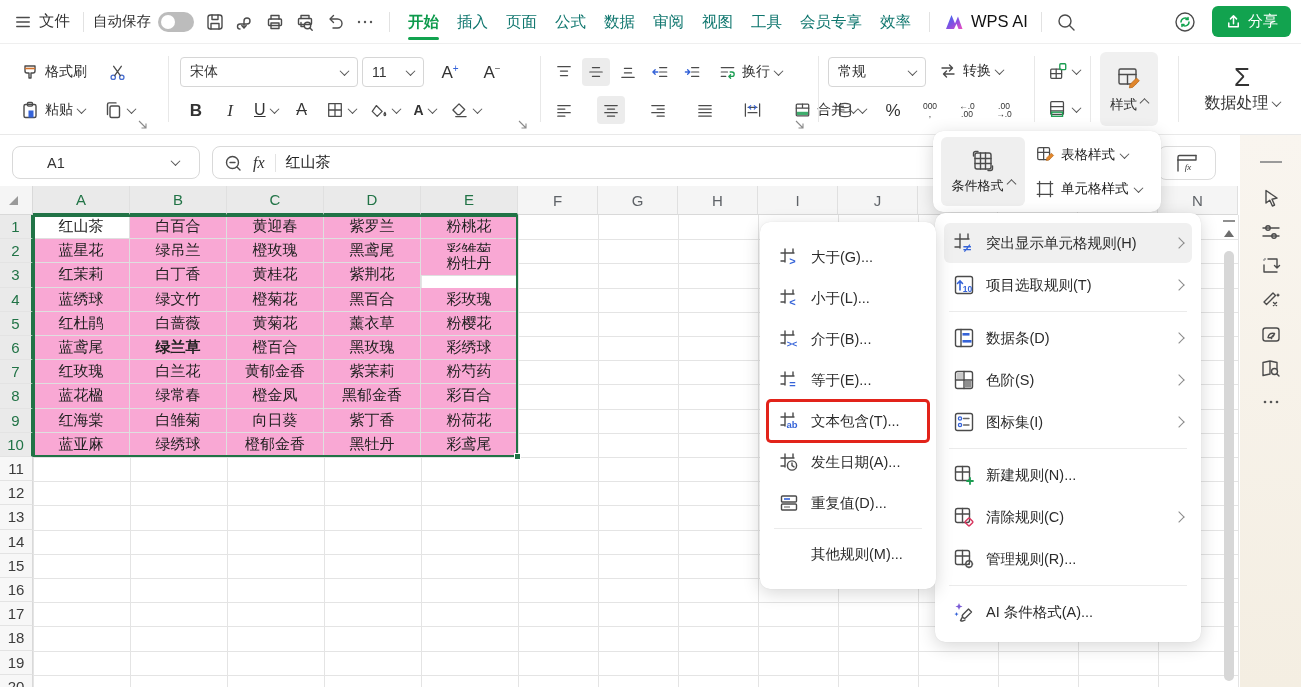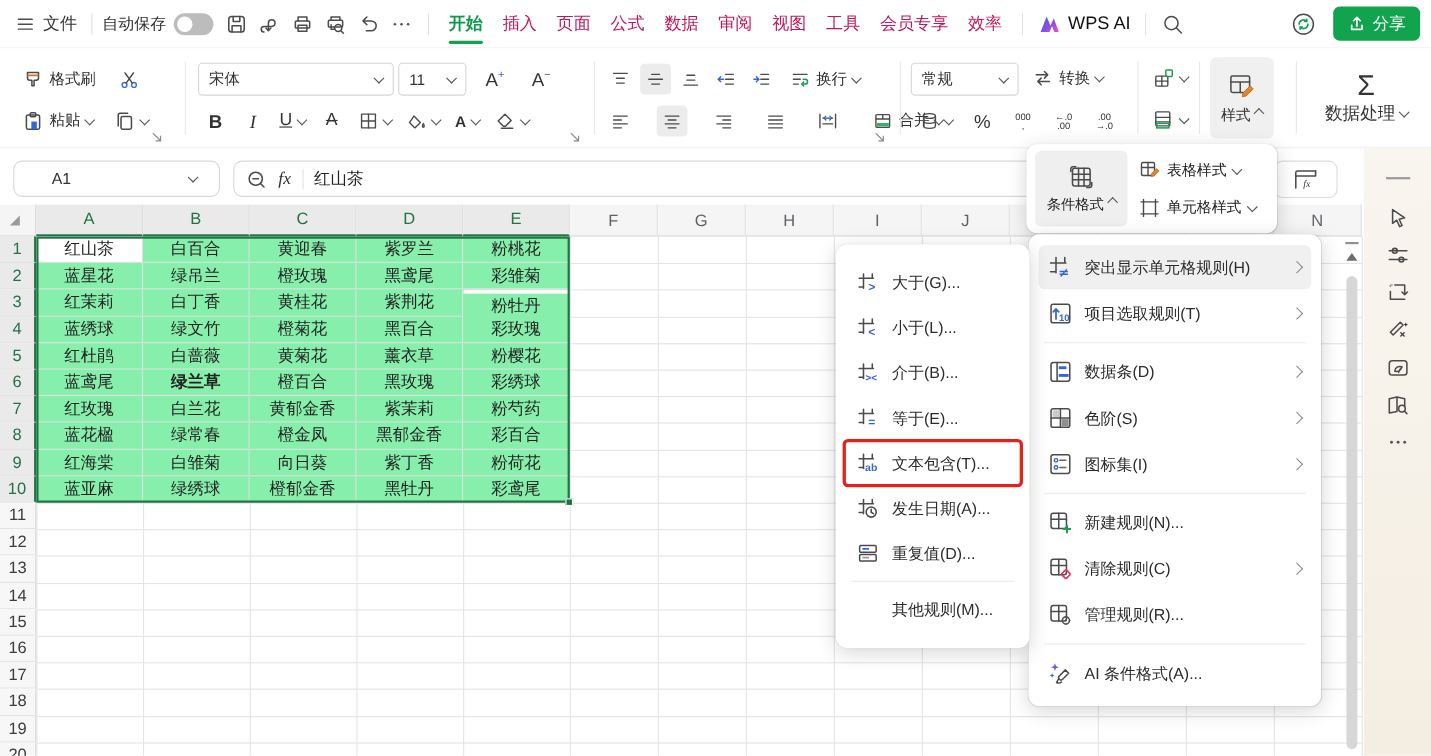--- a/index.html
+++ b/index.html
@@ -16,21 +16,21 @@
 .mchev{width:8px;height:8px;border-right:1.6px solid #8a8a8a;border-bottom:1.6px solid #8a8a8a;transform:rotate(-45deg);flex:none}
 
 #menubar{position:absolute;left:0;top:0;width:1301px;height:44px;display:flex;align-items:center;padding:0 10px;border-bottom:1px solid #efefef;background:#fff}
 .mb-sep{width:1px;height:20px;background:#e2e2e2;margin:0 9px;flex:none}
 #file-entry{display:flex;align-items:center;gap:7px;font-size:15.5px;padding:0 4px}
 #autosave{display:flex;align-items:center;gap:7px;font-size:14.5px;color:#2f2f2f;margin-right:6px}
 .toggle{width:36px;height:20px;border-radius:10px;background:#bcbcbc;position:relative;flex:none}
 .toggle::after{content:'';position:absolute;left:3px;top:3px;width:14px;height:14px;border-radius:50%;background:#fff}
 .mb-ico{width:30px;height:30px;display:flex;align-items:center;justify-content:center;border-radius:4px;flex:none}
 #tabs{display:flex;align-items:center;height:44px}
-.tab{padding:0 9px;height:44px;line-height:44px;font-size:15.5px;color:#be185d;position:relative;white-space:nowrap}
+.tab{padding:0 9px;height:44px;line-height:44px;font-size:15.5px;color:#0f766e;position:relative;white-space:nowrap}
 .tab.active{color:#0d9a4c;font-weight:bold}
 .tab.active::after{content:'';position:absolute;left:9px;right:9px;bottom:4px;height:3px;border-radius:2px;background:var(--accent)}
 #wps-ai{display:flex;align-items:center;gap:6px;font-size:16.5px;color:#111;padding:0 4px}
 #share-btn{display:flex;align-items:center;gap:6px;background:var(--accent);color:#fff;height:31px;padding:0 13px;border-radius:6px;font-size:15px;margin-left:12px}
 
 #ribbon{position:absolute;left:0;top:44px;width:1301px;height:91px;background:#fff;border-bottom:1px solid #e9e9e9}
 .vsep{position:absolute;top:12px;bottom:12px;width:1px;background:#e8e8e8}
 .rbtn{display:inline-flex;align-items:center;gap:5px;font-size:14px;color:#2e2e2e;padding:3px 4px;border-radius:4px;white-space:nowrap}
 .tool{width:28px;height:28px;display:inline-flex;align-items:center;justify-content:center;border-radius:4px;flex:none}
 .tool.on{background:#ececec}
@@ -47,21 +47,21 @@
 .fsep{width:1px;height:18px;background:#e3e3e3}
 #formula-value{font-family:"DejaVu Serif","Liberation Serif",serif;font-size:15px;color:#222}
 
 #sheet{position:absolute;left:0;top:186px;width:1240px;height:501px;background:#fff}
 #corner{position:absolute;left:0;top:0;width:33px;height:29px;background:#f5f5f5;border-right:1px solid #d9d9d9;border-bottom:1px solid #d9d9d9}
 #corner::after{content:'';position:absolute;left:9px;top:10px;border-left:9px solid transparent;border-bottom:9px solid #9a9a9a}
 .colhdr{position:absolute;top:0;height:29px;background:#f5f5f5;border-right:1px solid #e0e0e0;border-bottom:1px solid #d9d9d9;display:flex;align-items:center;justify-content:center;font-size:15px;color:#5f6368}
 .colhdr.sel{background:#eaeaea;color:var(--selgreen);border-bottom:2px solid var(--selgreen)}
 .rowhdr{position:absolute;left:0;width:33px;background:#f7f7f7;border-right:1px solid #d9d9d9;border-bottom:1px solid #e3e3e3;display:flex;align-items:center;justify-content:center;font-size:15px;color:#3c3c3c}
 .rowhdr.sel{background:#eaeaea;color:var(--selgreen);border-right:2px solid var(--selgreen)}
-.cell{position:absolute;display:flex;align-items:center;justify-content:center;font-size:15px;color:#222;background:#86efac;border-right:1px solid #dfdfdf;border-bottom:1px solid #dfdfdf;font-family:"DejaVu Serif","Liberation Serif",serif;z-index:2}
+.cell{position:absolute;display:flex;align-items:center;justify-content:center;font-size:15px;color:#222;background:#f9a8d4;border-right:1px solid #dfdfdf;border-bottom:1px solid #dfdfdf;font-family:"DejaVu Serif","Liberation Serif",serif;z-index:2}
 .cell.active{background:#fff}
 .gline{position:absolute;background:#e4e4e4;z-index:1}
 #sel-box{position:absolute;border:2px solid var(--selgreen);z-index:3;pointer-events:none}
 #fill-handle{position:absolute;width:7px;height:7px;background:var(--selgreen);border:1px solid #fff;z-index:4}
 
 #vscroll{position:absolute;left:1221px;top:215px;width:16px;height:472px;z-index:5}
 #vscroll .dash{width:12px;height:2px;background:#8f8f8f;margin:5px auto 8px}
 #vscroll .uptri{width:0;height:0;border-left:5px solid transparent;border-right:5px solid transparent;border-bottom:7px solid #6d6d6d;margin:0 auto}
 #vscroll .thumb{position:absolute;left:3px;top:36px;width:10px;height:430px;border-radius:5px;background:#d7d7d7}
 #sidebar{position:absolute;left:1240px;top:135px;width:61px;height:552px;background:linear-gradient(180deg,#f9f5ef 0%,#f4eee2 100%);z-index:4}
@@ -545,21 +545,21 @@
     <div class="cell" style="left: 421px; top: 29px; width: 97px; height: 24.2px;">粉桃花</div>
     <div class="cell" style="left: 33px; top: 53.2px; width: 97px; height: 24.2px;">蓝星花</div>
     <div class="cell" style="left: 130px; top: 53.2px; width: 97px; height: 24.2px;">绿吊兰</div>
     <div class="cell" style="left: 227px; top: 53.2px; width: 97px; height: 24.2px;">橙玫瑰</div>
     <div class="cell" style="left: 324px; top: 53.2px; width: 97px; height: 24.2px;">黑鸢尾</div>
     <div class="cell" style="left: 421px; top: 53.2px; width: 97px; height: 24.2px;">彩雏菊</div>
     <div class="cell" style="left: 33px; top: 77.4px; width: 97px; height: 24.2px;">红茉莉</div>
     <div class="cell" style="left: 130px; top: 77.4px; width: 97px; height: 24.2px;">白丁香</div>
     <div class="cell" style="left: 227px; top: 77.4px; width: 97px; height: 24.2px;">黄桂花</div>
     <div class="cell" style="left: 324px; top: 77.4px; width: 97px; height: 24.2px;">紫荆花</div>
-    <div class="cell" style="left: 421px; top: 81px; width: 97px; height: 24.2px; font-family: Liberation Serif, serif;">粉牡丹</div>
+    <div class="cell" style="left: 421px; top: 66px; width: 97px; height: 24.2px; font-family: Liberation Serif, serif;">粉牡丹</div>
     <div class="cell" style="left: 33px; top: 101.6px; width: 97px; height: 24.2px;">蓝绣球</div>
     <div class="cell" style="left: 130px; top: 101.6px; width: 97px; height: 24.2px;">绿文竹</div>
     <div class="cell" style="left: 227px; top: 101.6px; width: 97px; height: 24.2px;">橙菊花</div>
     <div class="cell" style="left: 324px; top: 101.6px; width: 97px; height: 24.2px;">黑百合</div>
     <div class="cell" style="left: 421px; top: 101.6px; width: 97px; height: 24.2px;">彩玫瑰</div>
     <div class="cell" style="left: 33px; top: 125.8px; width: 97px; height: 24.2px;">红杜鹃</div>
     <div class="cell" style="left: 130px; top: 125.8px; width: 97px; height: 24.2px;">白蔷薇</div>
     <div class="cell" style="left: 227px; top: 125.8px; width: 97px; height: 24.2px;">黄菊花</div>
     <div class="cell" style="left: 324px; top: 125.8px; width: 97px; height: 24.2px;">薰衣草</div>
     <div class="cell" style="left: 421px; top: 125.8px; width: 97px; height: 24.2px;">粉樱花</div>

